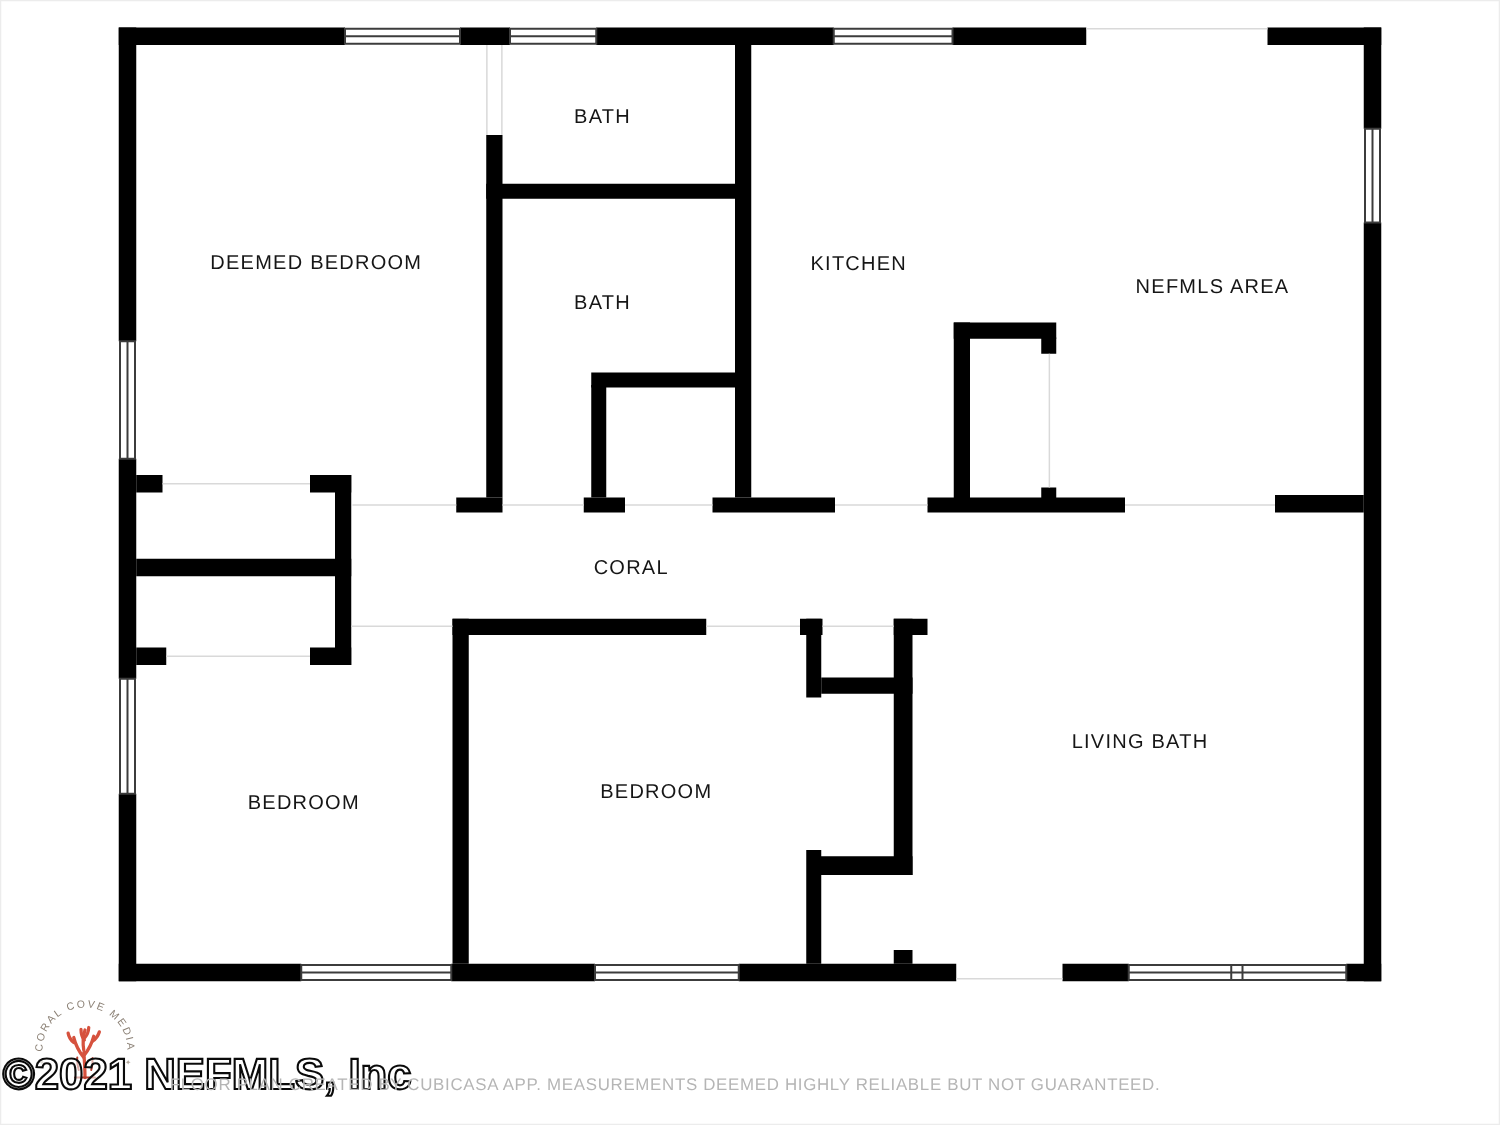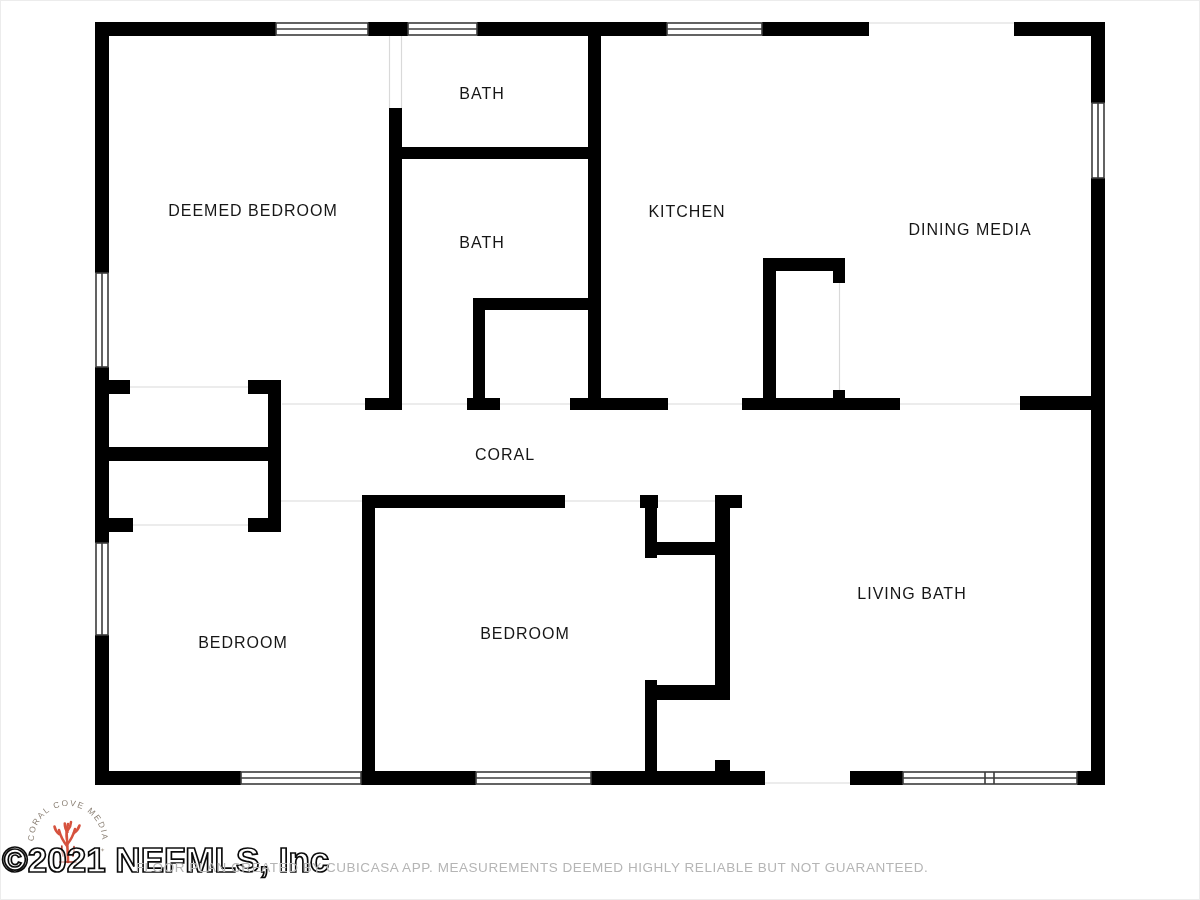--- a/index.html
+++ b/index.html
@@ -146,21 +146,21 @@
       <line x1="133" y1="525" x2="248" y2="525"></line>
       <line x1="839.5" y1="283" x2="839.5" y2="390"></line>
     </g>
   </svg>
 
   <div id="room-labels">
       <div class="room-label" style="left: 253px; top: 211px;">DEEMED BEDROOM</div>
       <div class="room-label" style="left: 482px; top: 94px;">BATH</div>
       <div class="room-label" style="left: 482px; top: 243px;">BATH</div>
       <div class="room-label" style="left: 687px; top: 212px;">KITCHEN</div>
-      <div class="room-label" style="left: 970px; top: 230px;">DINING MEDIA</div>
+      <div class="room-label" style="left: 970px; top: 230px;">NEFMLS AREA</div>
       <div class="room-label" style="left: 505px; top: 455px;">CORAL</div>
       <div class="room-label" style="left: 243px; top: 643px;">BEDROOM</div>
       <div class="room-label" style="left: 525px; top: 634px;">BEDROOM</div>
       <div class="room-label" style="left: 912px; top: 594px;">LIVING BATH</div>
     </div>
 
   <svg class="logo" width="92" height="92" viewBox="0 0 92 92">
     <defs>
       <path id="arcTop" d="M 12 50 A 34 34 0 0 1 80 50"></path>
     </defs>

